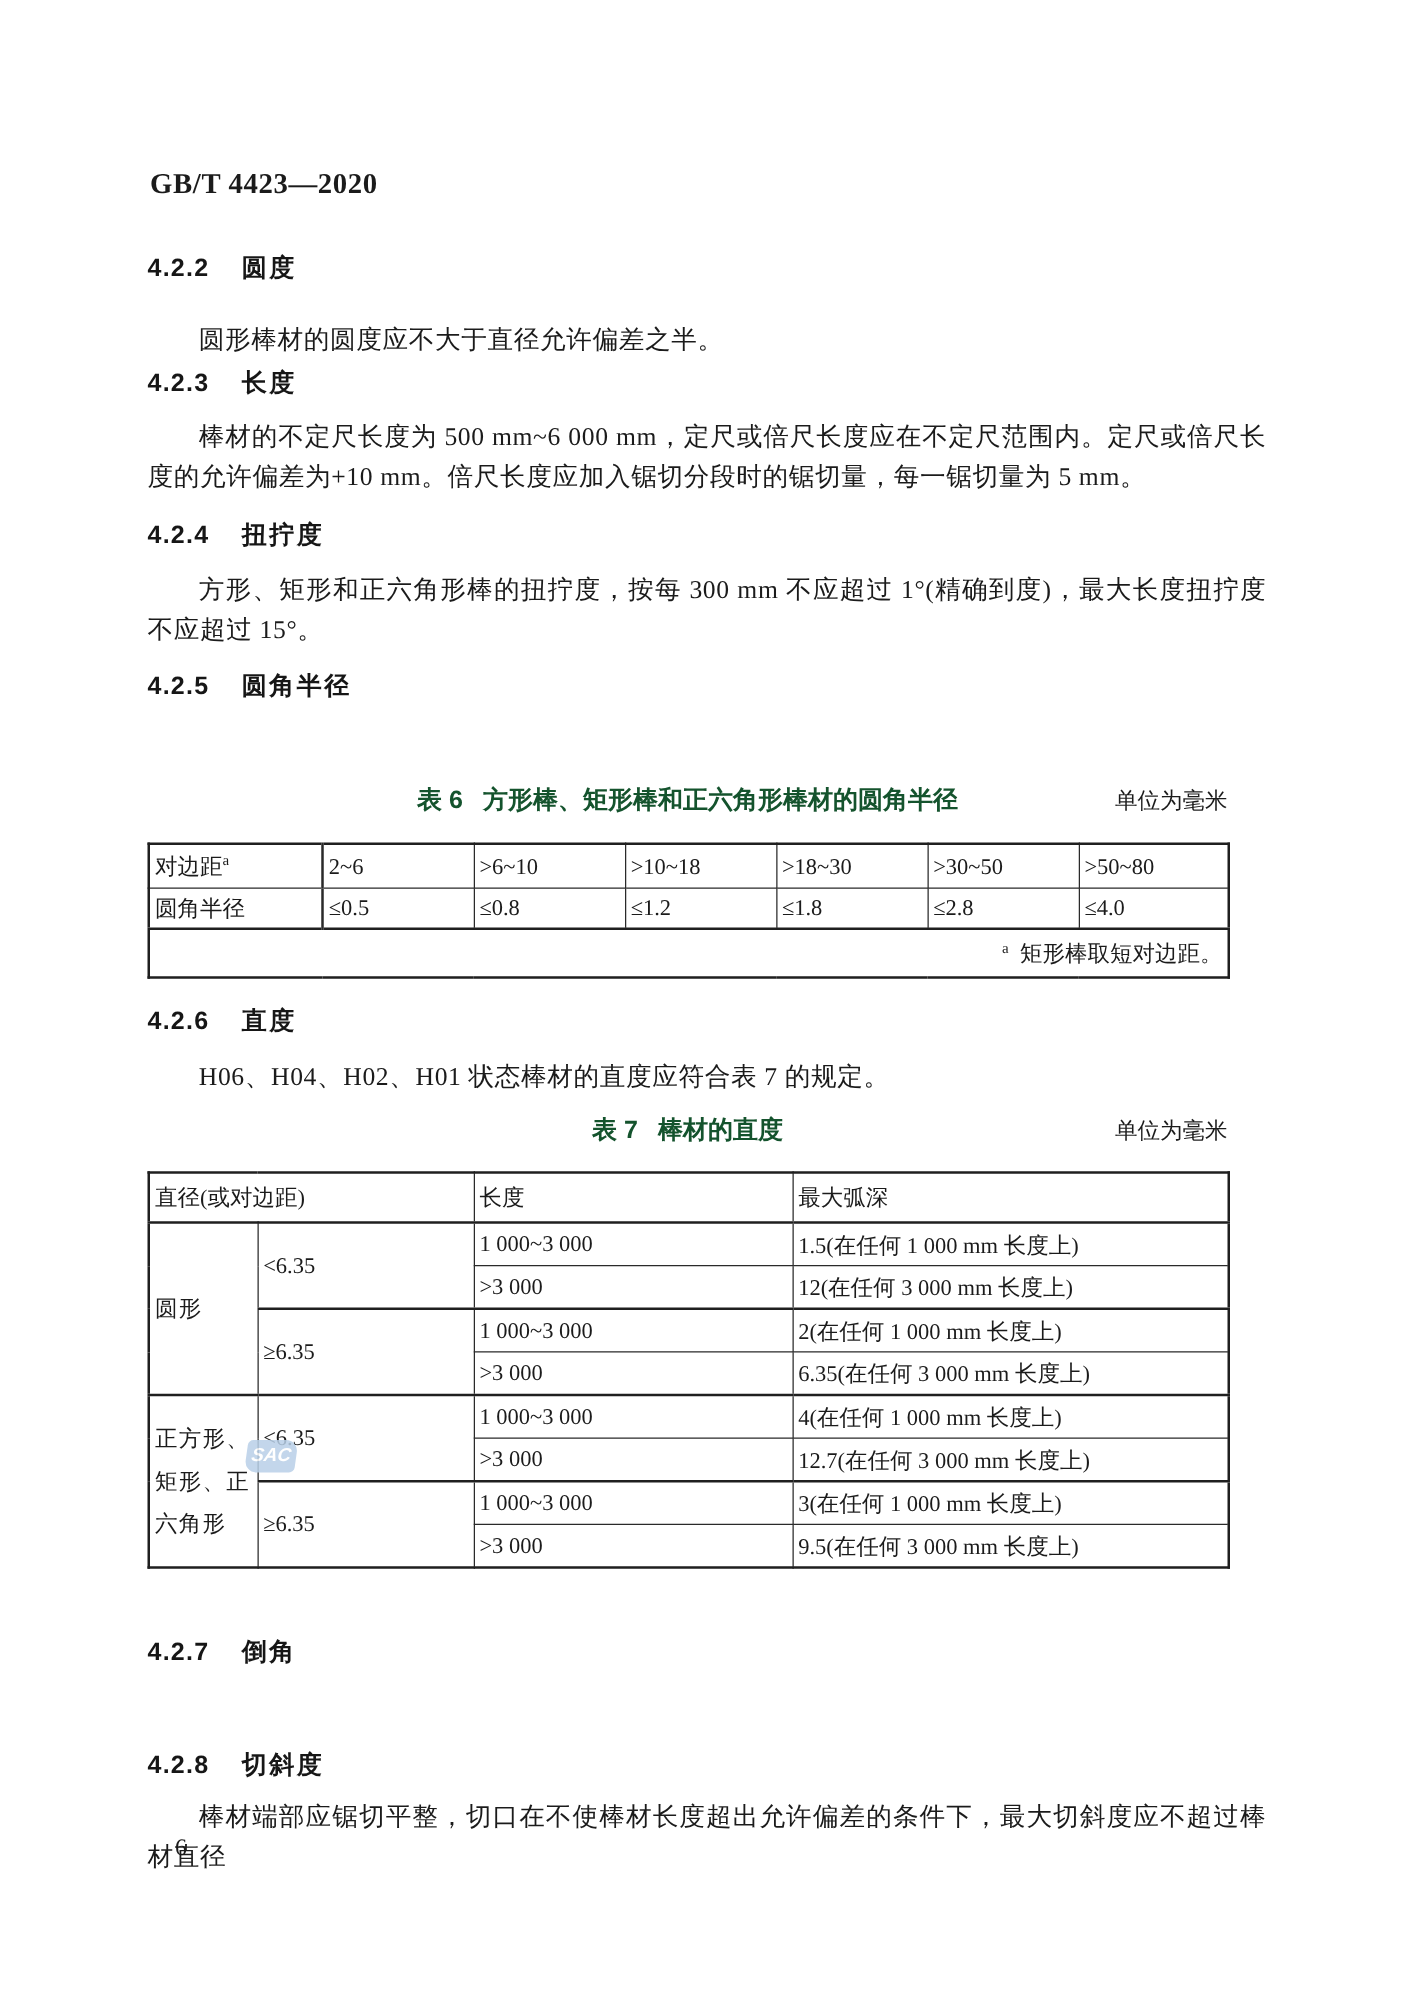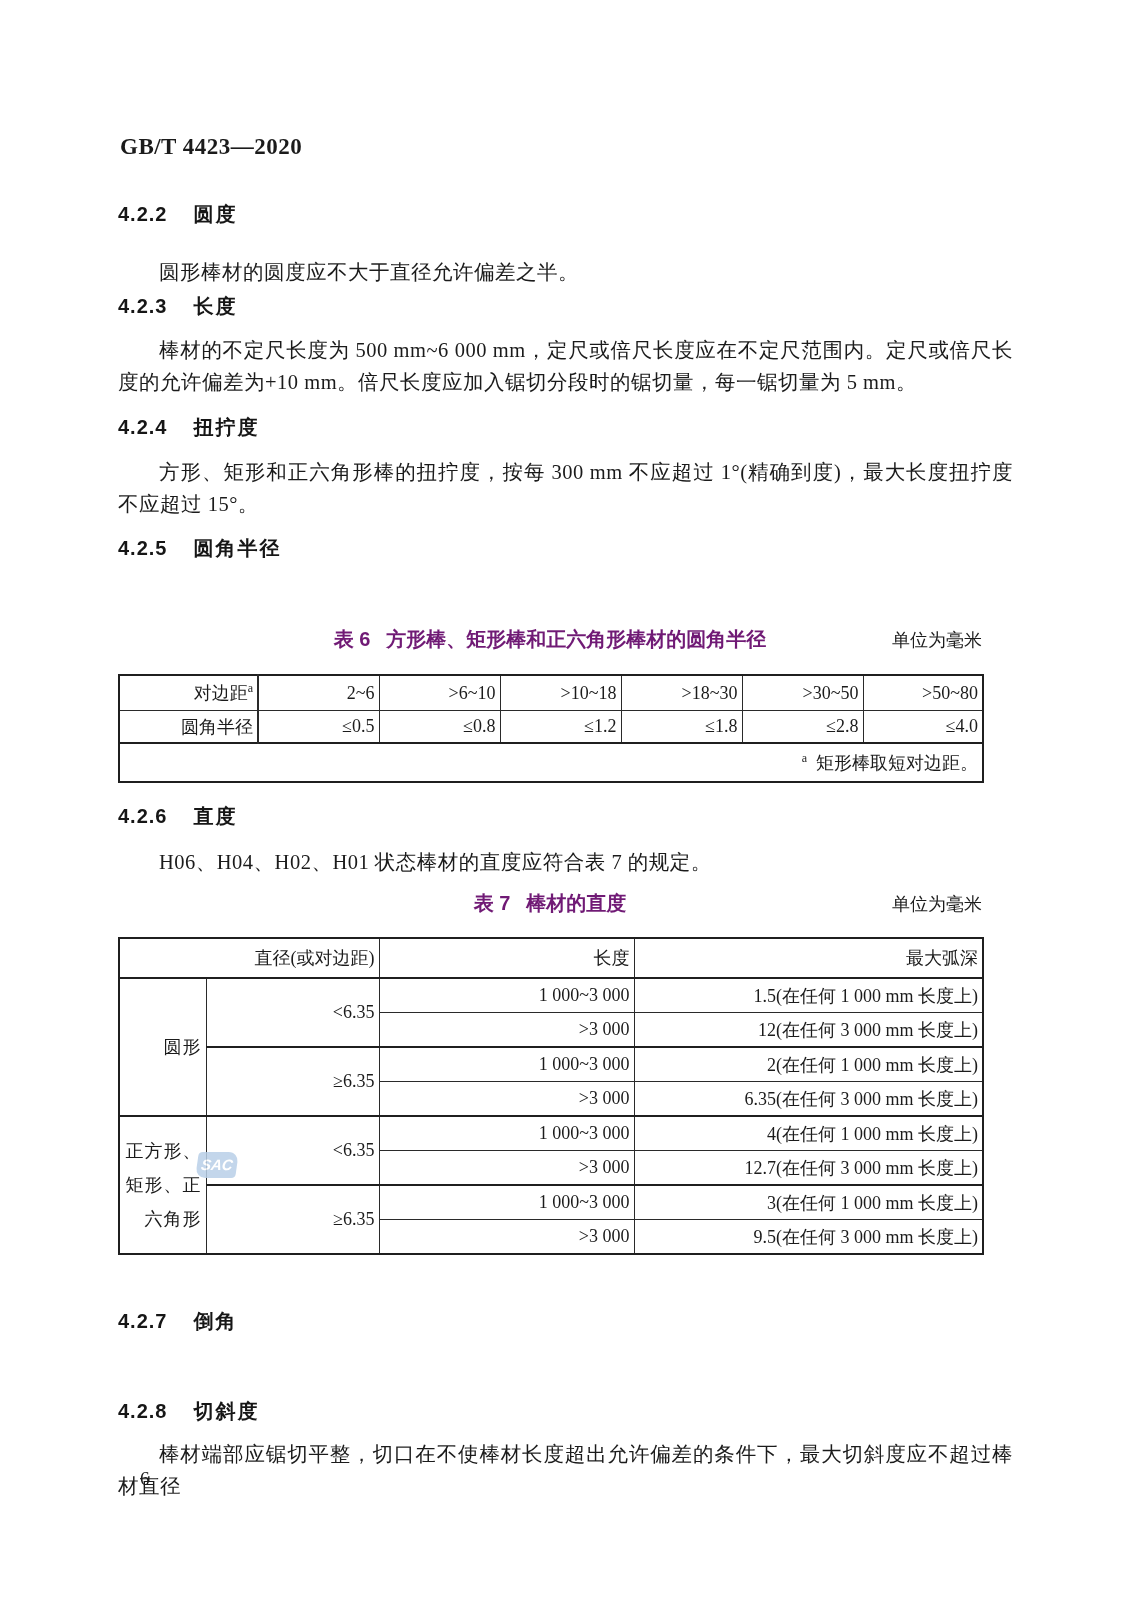--- a/index.html
+++ b/index.html
@@ -33,38 +33,38 @@
     font-size:20.5px;line-height:32px;
     text-align:justify;text-indent:2em;
     letter-spacing:.5px;
     margin:0;
   }
   
   .caption-row{left:118px;width:864px;height:24px;}
   .tcaption{
     position:absolute;left:0;right:0;text-align:center;
     font-family:"Liberation Sans","DejaVu Sans",sans-serif;
-    font-weight:bold;font-size:20px;color:#701a75;
+    font-weight:bold;font-size:20px;color:#14532d;
   }
   .tcaption .cap-prefix{margin-right:16px;}
   .unit{
     position:absolute;right:0;top:2px;
     font-size:18px;font-weight:normal;
     font-family:"Liberation Serif","DejaVu Serif",serif;
   }
   
   table.std{
     border-collapse:collapse;table-layout:fixed;
     width:864px;
     font-size:18px;color:#1b1b1b;
     background:transparent;
   }
   table.std td,table.std th{
     border:1px solid #2a2a2a;
-    text-align:right;vertical-align:middle;
+    text-align:left;vertical-align:middle;
     font-weight:normal;padding:0 4px;
     overflow:hidden;
   }
   table.std{border:2px solid #1f1f1f;}
   .t6 tr.r1 td{height:34px;}
   .t6 tr.r2 td{height:31px;}
   .t6 tr.fn td{
     height:37px;border-top:2px solid #1f1f1f;
     text-align:right;padding-left:30px;
   }

